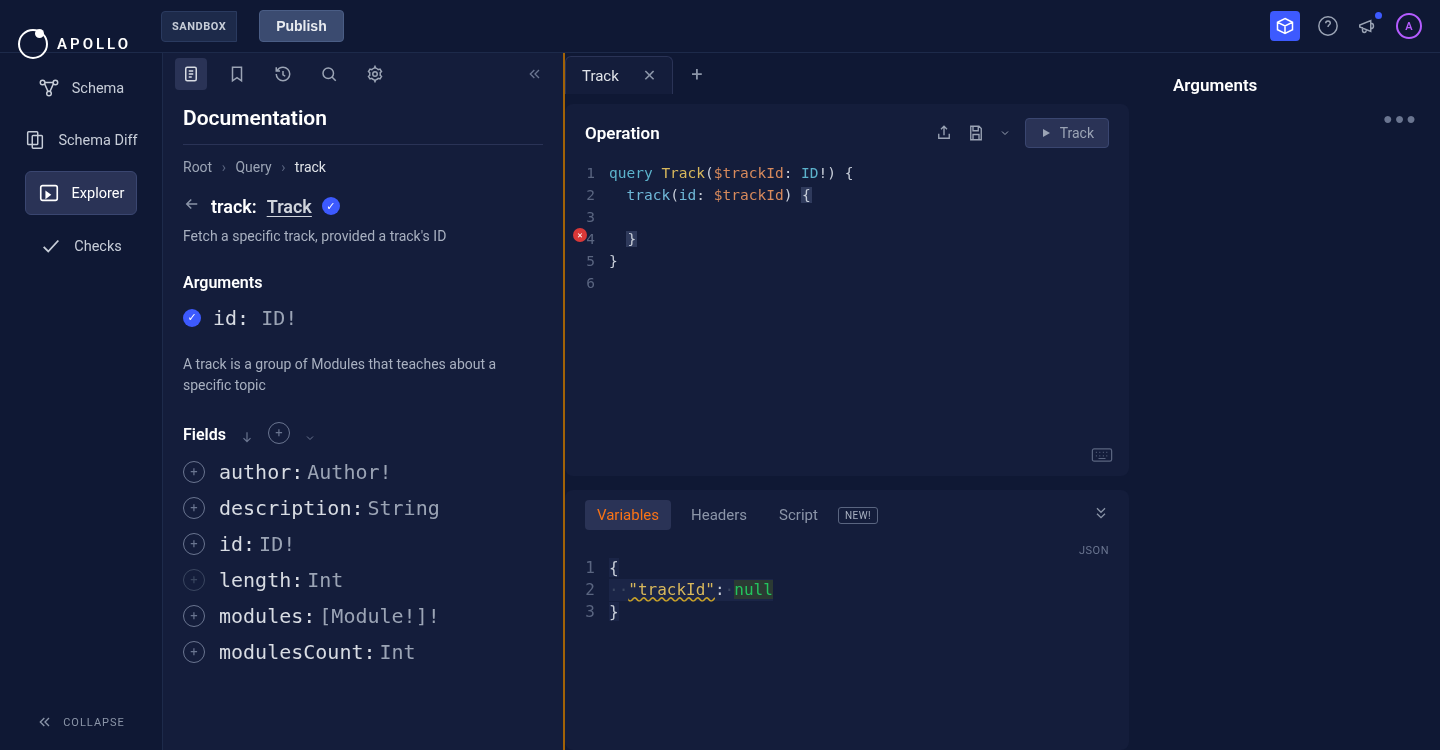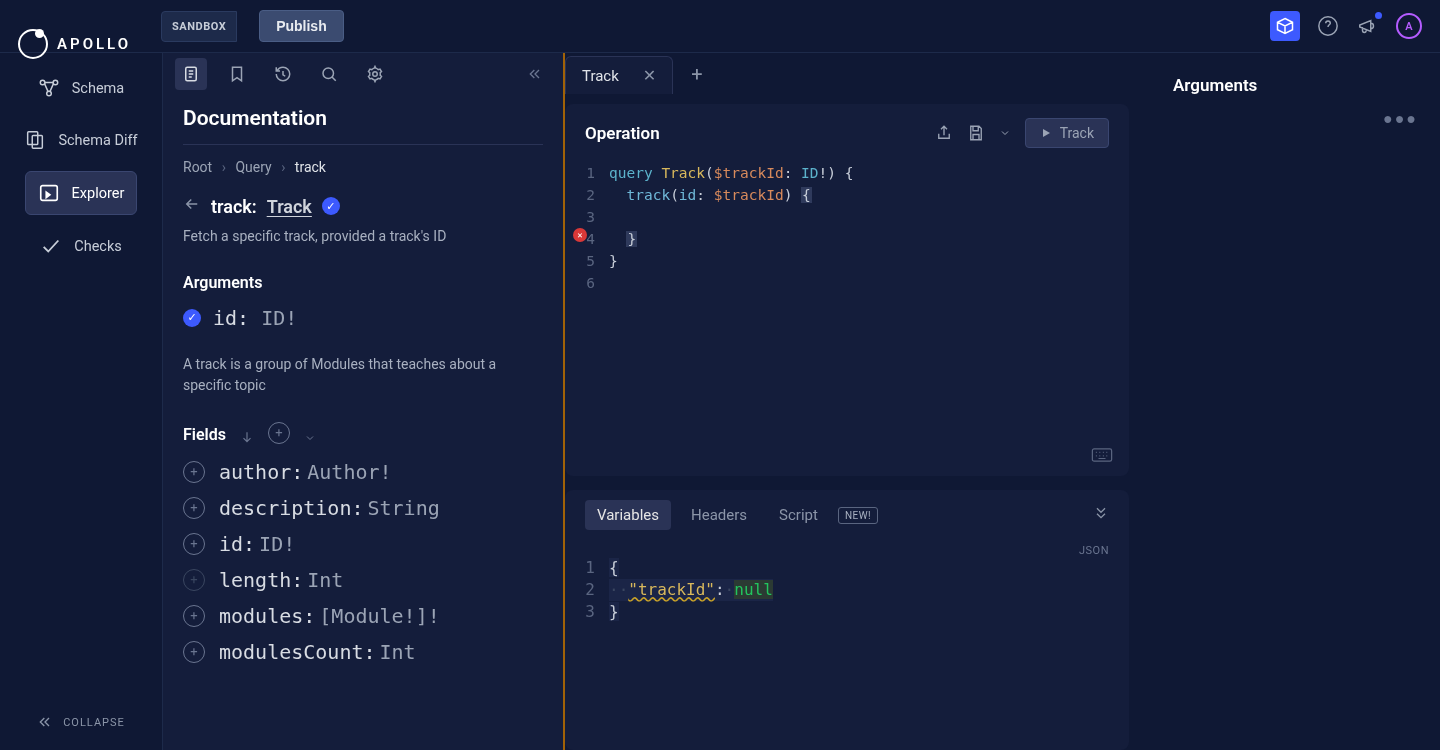--- a/index.html
+++ b/index.html
@@ -203,21 +203,21 @@
   min-height: 260px;
 }
 .vars-tabs { display: flex; align-items: center; padding: 10px 20px; gap: 8px; }
 .vtab {
   padding: 6px 12px;
   font-size: 15px;
   color: #8b95a8;
   cursor: pointer;
   border-radius: 4px;
 }
-.vtab.active { background: #2a3356; color: #e5e5e5; }
+.vtab.active { background: #2a3356; color: #f97316; }
 .new-badge { border: 1px solid #5a6580; font-size: 10px; padding: 2px 6px; border-radius: 3px; color: #a8b0c0; letter-spacing: 0.5px; }
 .vars-tabs-spacer { flex: 1; }
 .chev-expand { color: #8b95a8; cursor: pointer; }
 .json-label { color: #6a7590; font-size: 11px; letter-spacing: 0.5px; padding-right: 20px; text-align: right; margin-top: 4px; }
 .vars-code { display: flex; padding: 0 14px; }
 .str-tk { color: #d8b85c; }
 .null-tk { color: #22c55e; }
 .underline-warn { text-decoration-line: underline; text-decoration-style: wavy; text-decoration-color: #c9a227; }
 .line-hl { background: #1b2547; }
 .sel-hl { background: #2b3a33; }

